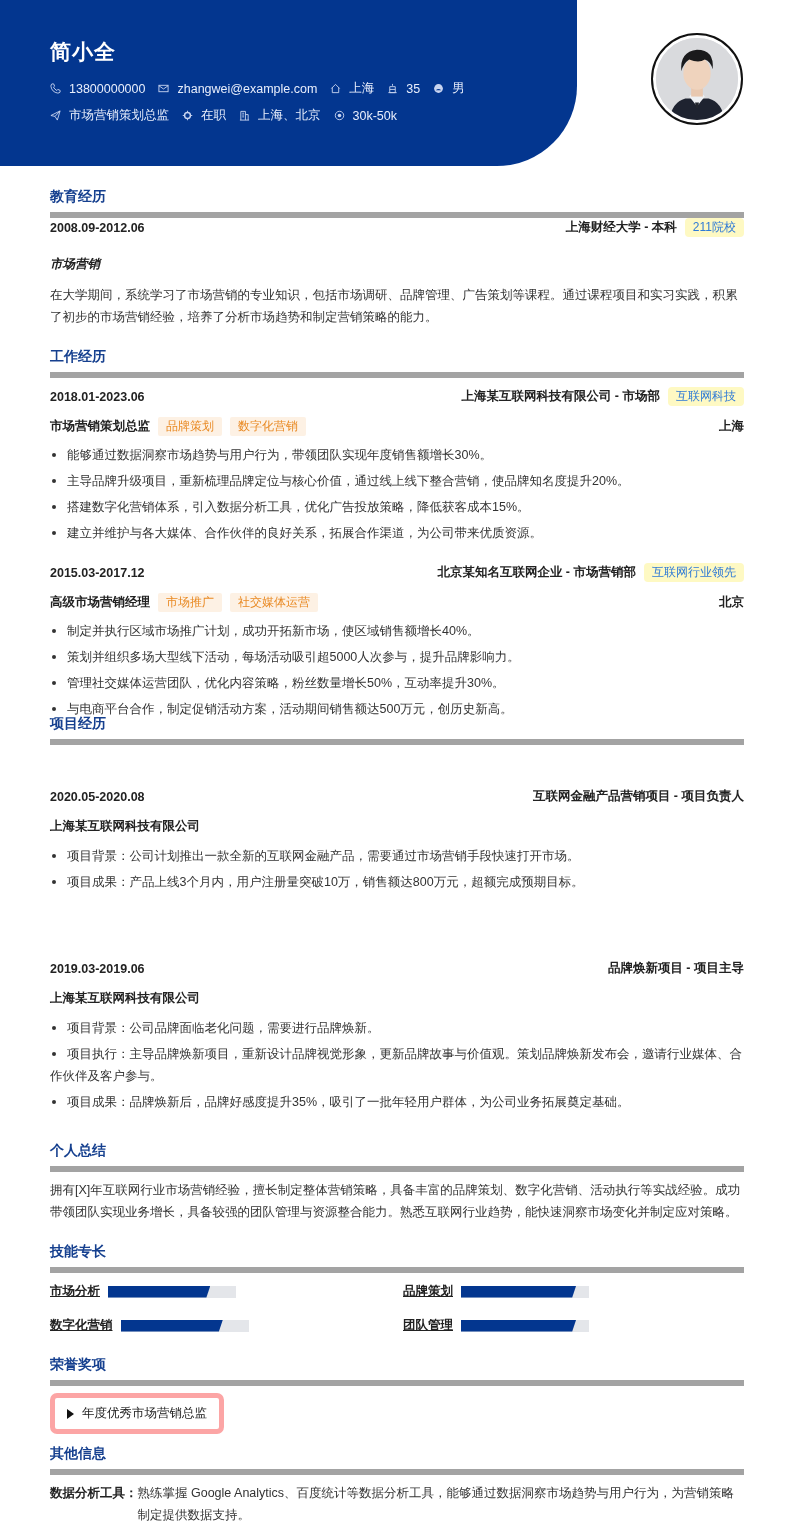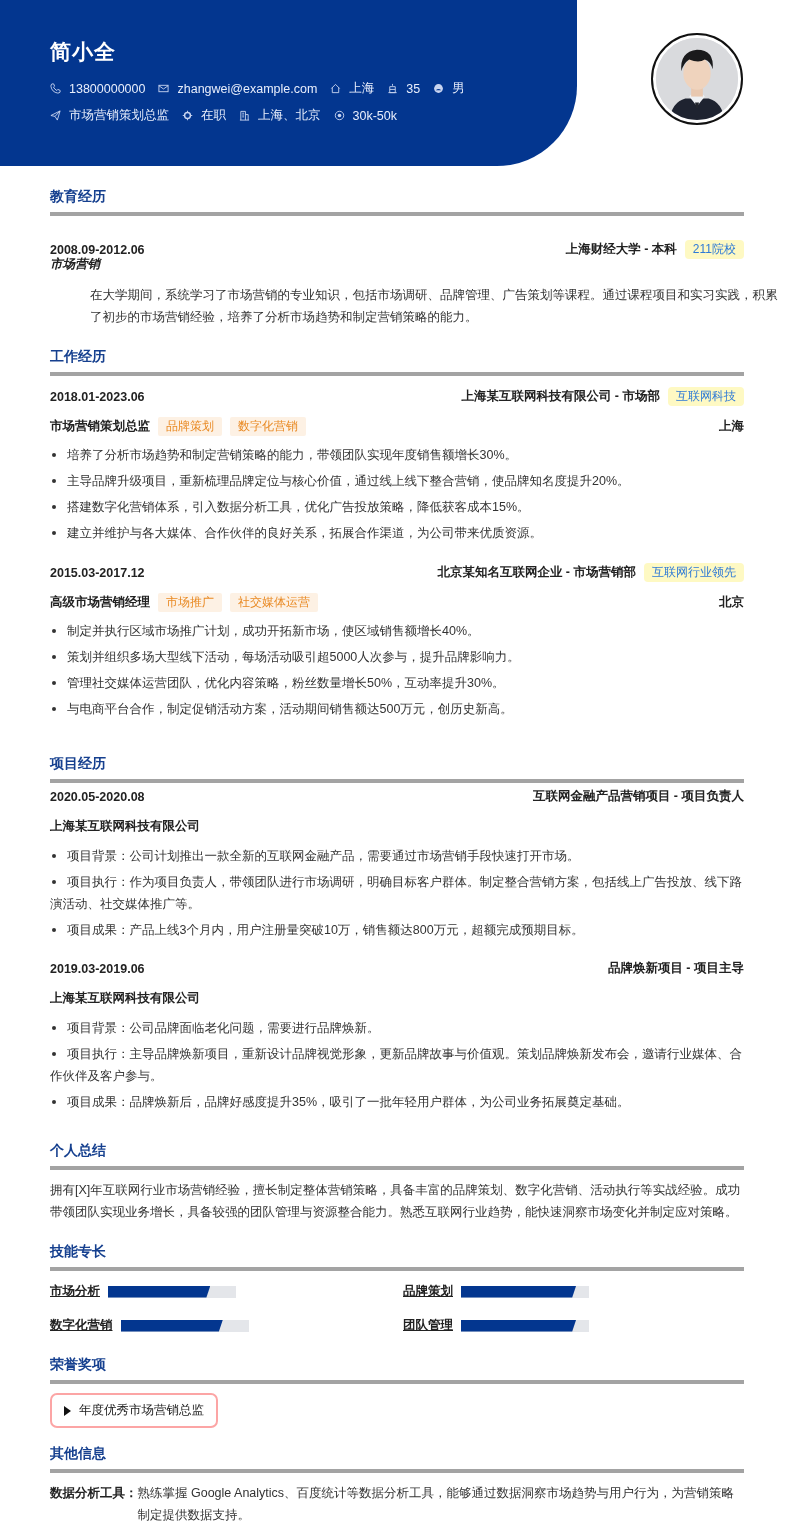--- a/index.html
+++ b/index.html
@@ -31,38 +31,38 @@
     border: 2px solid #111; background: #fff; padding: 3px;
   }
   .avatar-inner {
     width: 100%; height: 100%; border-radius: 50%;
     background: #d8d9dc; overflow: hidden; position: relative;
   }
   .main { position: absolute; left: 50px; top: 0; width: 694px; }
   .section-title {
     position: absolute; left: 0; width: 694px;
     color: #16408f; font-size: 14px; font-weight: bold;
-    border-bottom: 4px solid #a3a3a3; padding-bottom: 6px;
+    border-bottom: 6px solid #a3a3a3; padding-bottom: 6px;
   }
   .row { position: absolute; left: 0; width: 694px; display: flex; justify-content: space-between; align-items: center; font-size: 12.5px; }
   .bold { font-weight: bold; color: #222; }
   .tag-blue { background: #fef9c3; color: #2f7ad6; font-size: 12px; padding: 1px 8px; margin-left: 8px; border-radius: 4px; font-weight: normal; }
   .tag-orange { background: #fdf1e4; color: #e98a24; font-size: 12px; padding: 1px 8px; margin-left: 8px; border-radius: 2px; font-weight: normal; }
   .para { position: absolute; left: 0; width: 694px; font-size: 12.5px; line-height: 22px; color: #333; }
   .bullets { position: absolute; left: 0; width: 694px; list-style: none; }
   .bullets li { position: relative; padding-left: 17px; font-size: 12.5px; line-height: 22px; color: #333; margin-bottom: 4px; }
   .bullets li::before { content: ""; position: absolute; left: 2px; top: 9px; width: 4px; height: 4px; background: #333; border-radius: 50%; }
   .bullets.wrap li { padding-left: 0; text-indent: 17px; }
   .bullets.wrap li::before { left: 2px; }
   .skill { position: absolute; display: flex; align-items: center; font-size: 12.5px; font-weight: bold; color: #222; text-decoration: underline; }
   .skill-bar { width: 128px; height: 12px; background: #e4e6ea; margin-left: 8px; position: relative; }
   .skill-fill { position: absolute; left: 0; top: 0; height: 12px; background: #03368f; clip-path: polygon(0 0, 100% 0, calc(100% - 4px) 100%, 0 100%); }
   .award {
     position: absolute; left: 0; top: 1393px;
-    border: 2px solid #fca5a5; border-radius: 7px;
+    border: 5px solid #fca5a5; border-radius: 7px;
     padding: 7px 12px; font-size: 12.5px; color: #222;
     display: flex; align-items: center;
   }
   .award .tri { width: 0; height: 0; border-top: 5px solid transparent; border-bottom: 5px solid transparent; border-left: 7px solid #111; margin-right: 8px; }
   .other { position: absolute; left: 0; top: 1482px; width: 694px; display: flex; font-size: 12.5px; line-height: 22px; color: #333; }
   .other .label { font-weight: bold; color: #222; white-space: nowrap; }
 </style>
 </head>
 <body>
 
@@ -144,51 +144,51 @@
       <rect x="36" y="48" width="12" height="12" fill="#e8c8b0"></rect>
       <ellipse cx="42" cy="36" rx="14" ry="17" fill="#efd3bd"></ellipse>
       <path d="M26 34 Q24 14 42 12 Q60 12 58 32 Q56 24 50 22 Q44 26 34 22 Q28 26 26 34Z" fill="#1a1a1c"></path>
     </svg>
   </div>
 </div>
 
 <div class="main">
 
   <div class="section-title" style="top:188px;">教育经历</div>
-  <div class="row" style="top:240px;">
+  <div class="row" style="top:218px;">
     <span class="bold">2008.09-2012.06</span>
     <span style="display:flex;align-items:center;">
       <span class="bold">上海财经大学 - 本科</span>
       <span class="tag-blue">211院校</span>
     </span>
   </div>
   <div class="row" style="top:256px;font-style:italic;">
     <span class="bold">市场营销</span>
   </div>
-  <div class="para" style="top:284px;margin-left:40px;">在大学期间，系统学习了市场营销的专业知识，包括市场调研、品牌管理、广告策划等课程。通过课程项目和实习实践，积累了初步的市场营销经验，培养了分析市场趋势和制定营销策略的能力。</div>
+  <div class="para" style="top:284px;">在大学期间，系统学习了市场营销的专业知识，包括市场调研、品牌管理、广告策划等课程。通过课程项目和实习实践，积累了初步的市场营销经验，培养了分析市场趋势和制定营销策略的能力。</div>
 
   <div class="section-title" style="top:348px;">工作经历</div>
 
   <div class="row" style="top:387px;">
     <span class="bold">2018.01-2023.06</span>
     <span style="display:flex;align-items:center;">
       <span class="bold">上海某互联网科技有限公司 - 市场部</span>
       <span class="tag-blue">互联网科技</span>
     </span>
   </div>
   <div class="row" style="top:417px;">
     <span style="display:flex;align-items:center;">
       <span class="bold">市场营销策划总监</span>
       <span class="tag-orange">品牌策划</span>
       <span class="tag-orange">数字化营销</span>
     </span>
     <span class="bold">上海</span>
   </div>
   <ul class="bullets" style="top:444px;">
-    <li>培养了分析市场趋势和制定营销策略的能力，带领团队实现年度销售额增长30%。</li>
+    <li>能够通过数据洞察市场趋势与用户行为，带领团队实现年度销售额增长30%。</li>
     <li>主导品牌升级项目，重新梳理品牌定位与核心价值，通过线上线下整合营销，使品牌知名度提升20%。</li>
     <li>搭建数字化营销体系，引入数据分析工具，优化广告投放策略，降低获客成本15%。</li>
     <li>建立并维护与各大媒体、合作伙伴的良好关系，拓展合作渠道，为公司带来优质资源。</li>
   </ul>
 
   <div class="row" style="top:563px;">
     <span class="bold">2015.03-2017.12</span>
     <span style="display:flex;align-items:center;">
       <span class="bold">北京某知名互联网企业 - 市场营销部</span>
       <span class="tag-blue">互联网行业领先</span>
@@ -202,32 +202,31 @@
     </span>
     <span class="bold">北京</span>
   </div>
   <ul class="bullets" style="top:620px;">
     <li>制定并执行区域市场推广计划，成功开拓新市场，使区域销售额增长40%。</li>
     <li>策划并组织多场大型线下活动，每场活动吸引超5000人次参与，提升品牌影响力。</li>
     <li>管理社交媒体运营团队，优化内容策略，粉丝数量增长50%，互动率提升30%。</li>
     <li>与电商平台合作，制定促销活动方案，活动期间销售额达500万元，创历史新高。</li>
   </ul>
 
-  <div class="section-title" style="top:755px;">项目经历</div>
+  <div class="section-title" style="top:715px;">项目经历</div>
 
   <div class="row" style="top:788px;">
     <span class="bold">2020.05-2020.08</span>
     <span class="bold">互联网金融产品营销项目 - 项目负责人</span>
   </div>
   <div class="row" style="top:818px;">
     <span class="bold">上海某互联网科技有限公司</span>
   </div>
   <ul class="bullets wrap" style="top:845px;">
     <li>项目背景：公司计划推出一款全新的互联网金融产品，需要通过市场营销手段快速打开市场。</li>
-    <li>项目执行：作为项目负责人，带领团队进行市场调研，明确目标客户群体。制定整合营销方案，包括线上广告投放、线下路演活动、社交媒体推广等。</li>
     <li>项目成果：产品上线3个月内，用户注册量突破10万，销售额达800万元，超额完成预期目标。</li>
   </ul>
 
   <div class="row" style="top:960px;">
     <span class="bold">2019.03-2019.06</span>
     <span class="bold">品牌焕新项目 - 项目主导</span>
   </div>
   <div class="row" style="top:990px;">
     <span class="bold">上海某互联网科技有限公司</span>
   </div>

